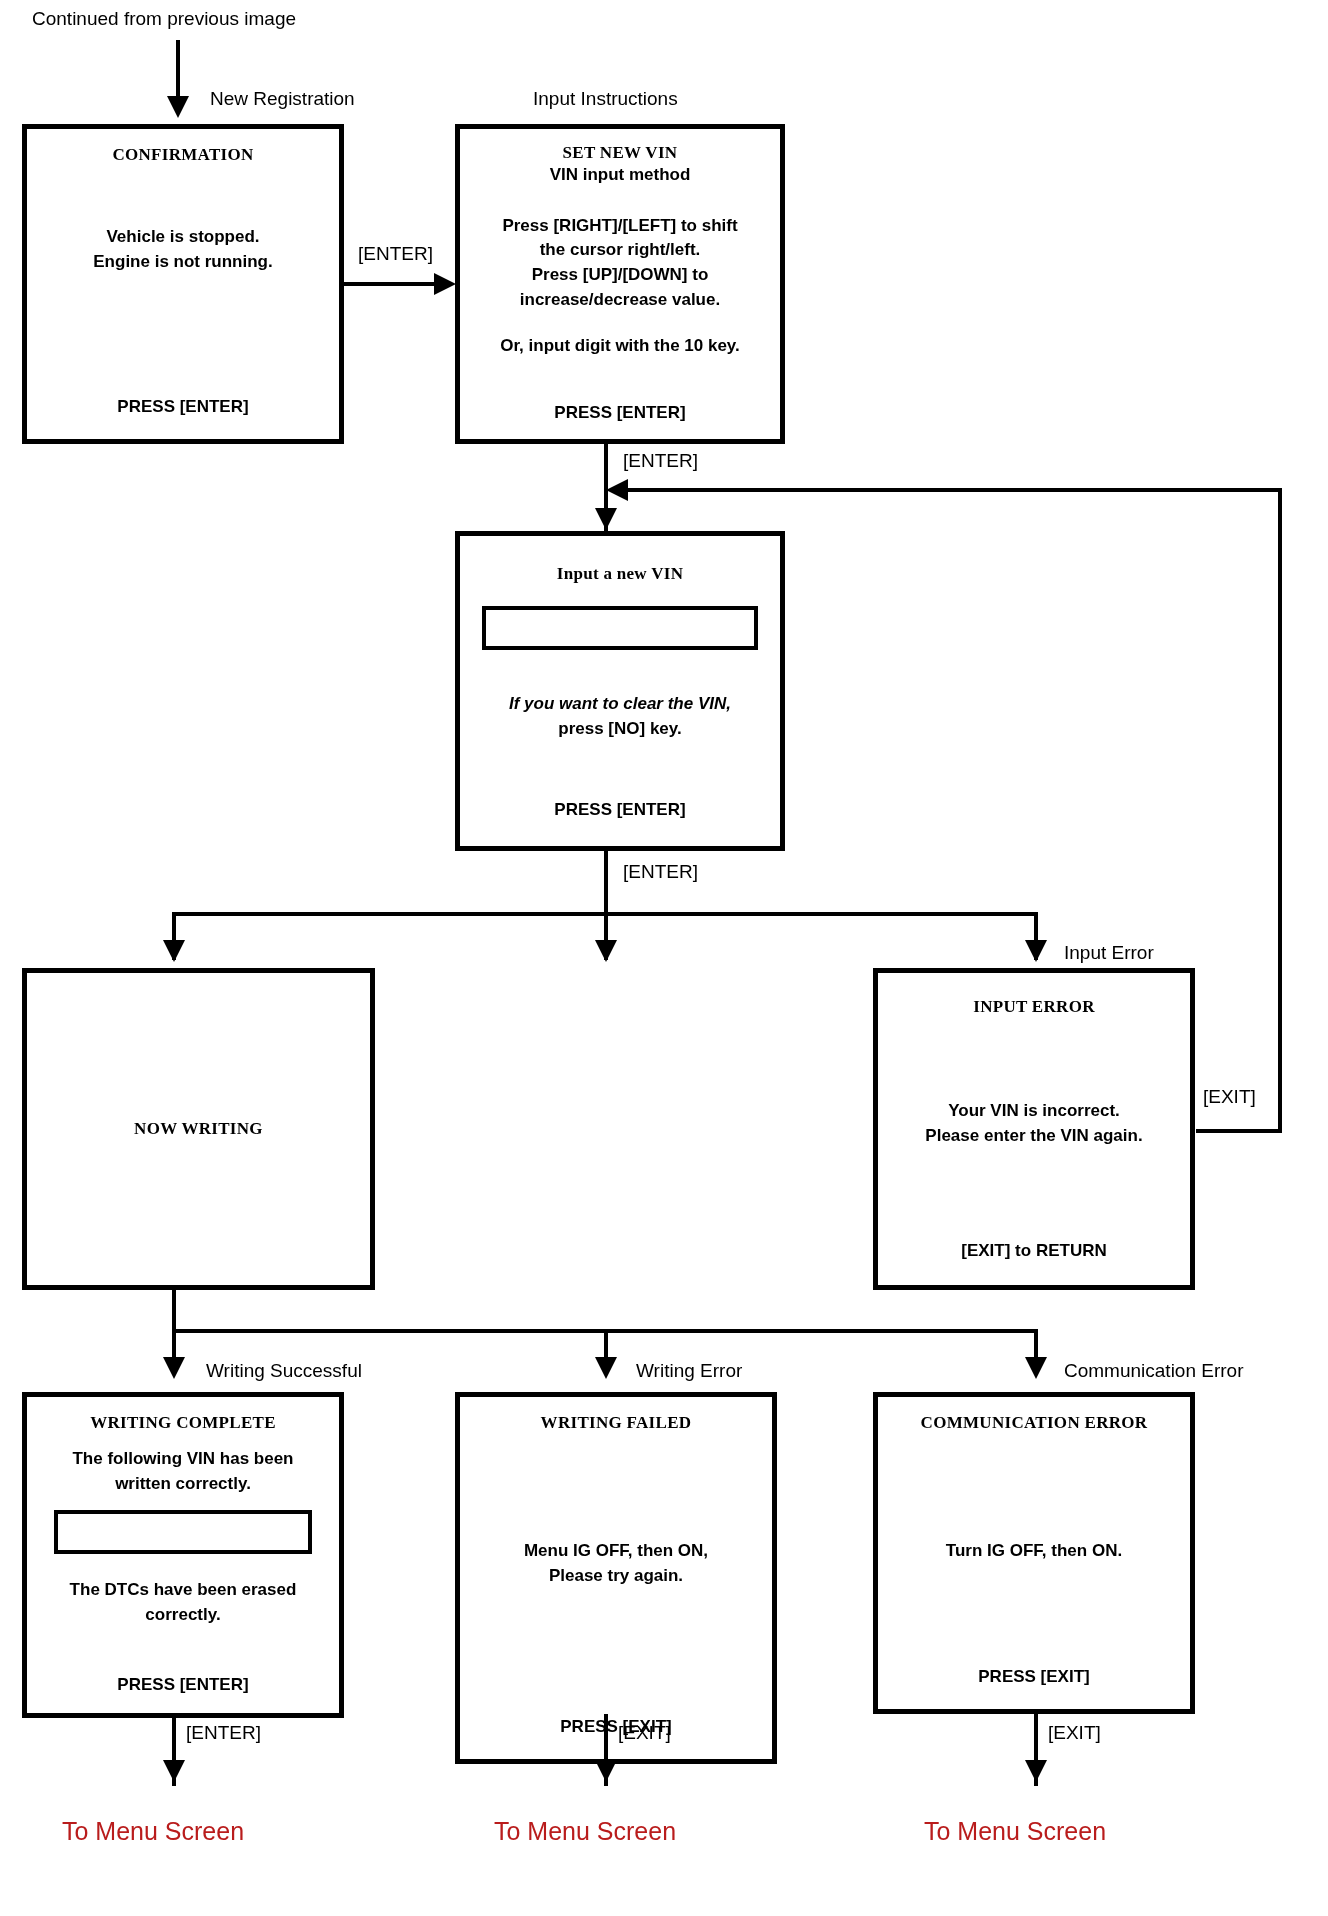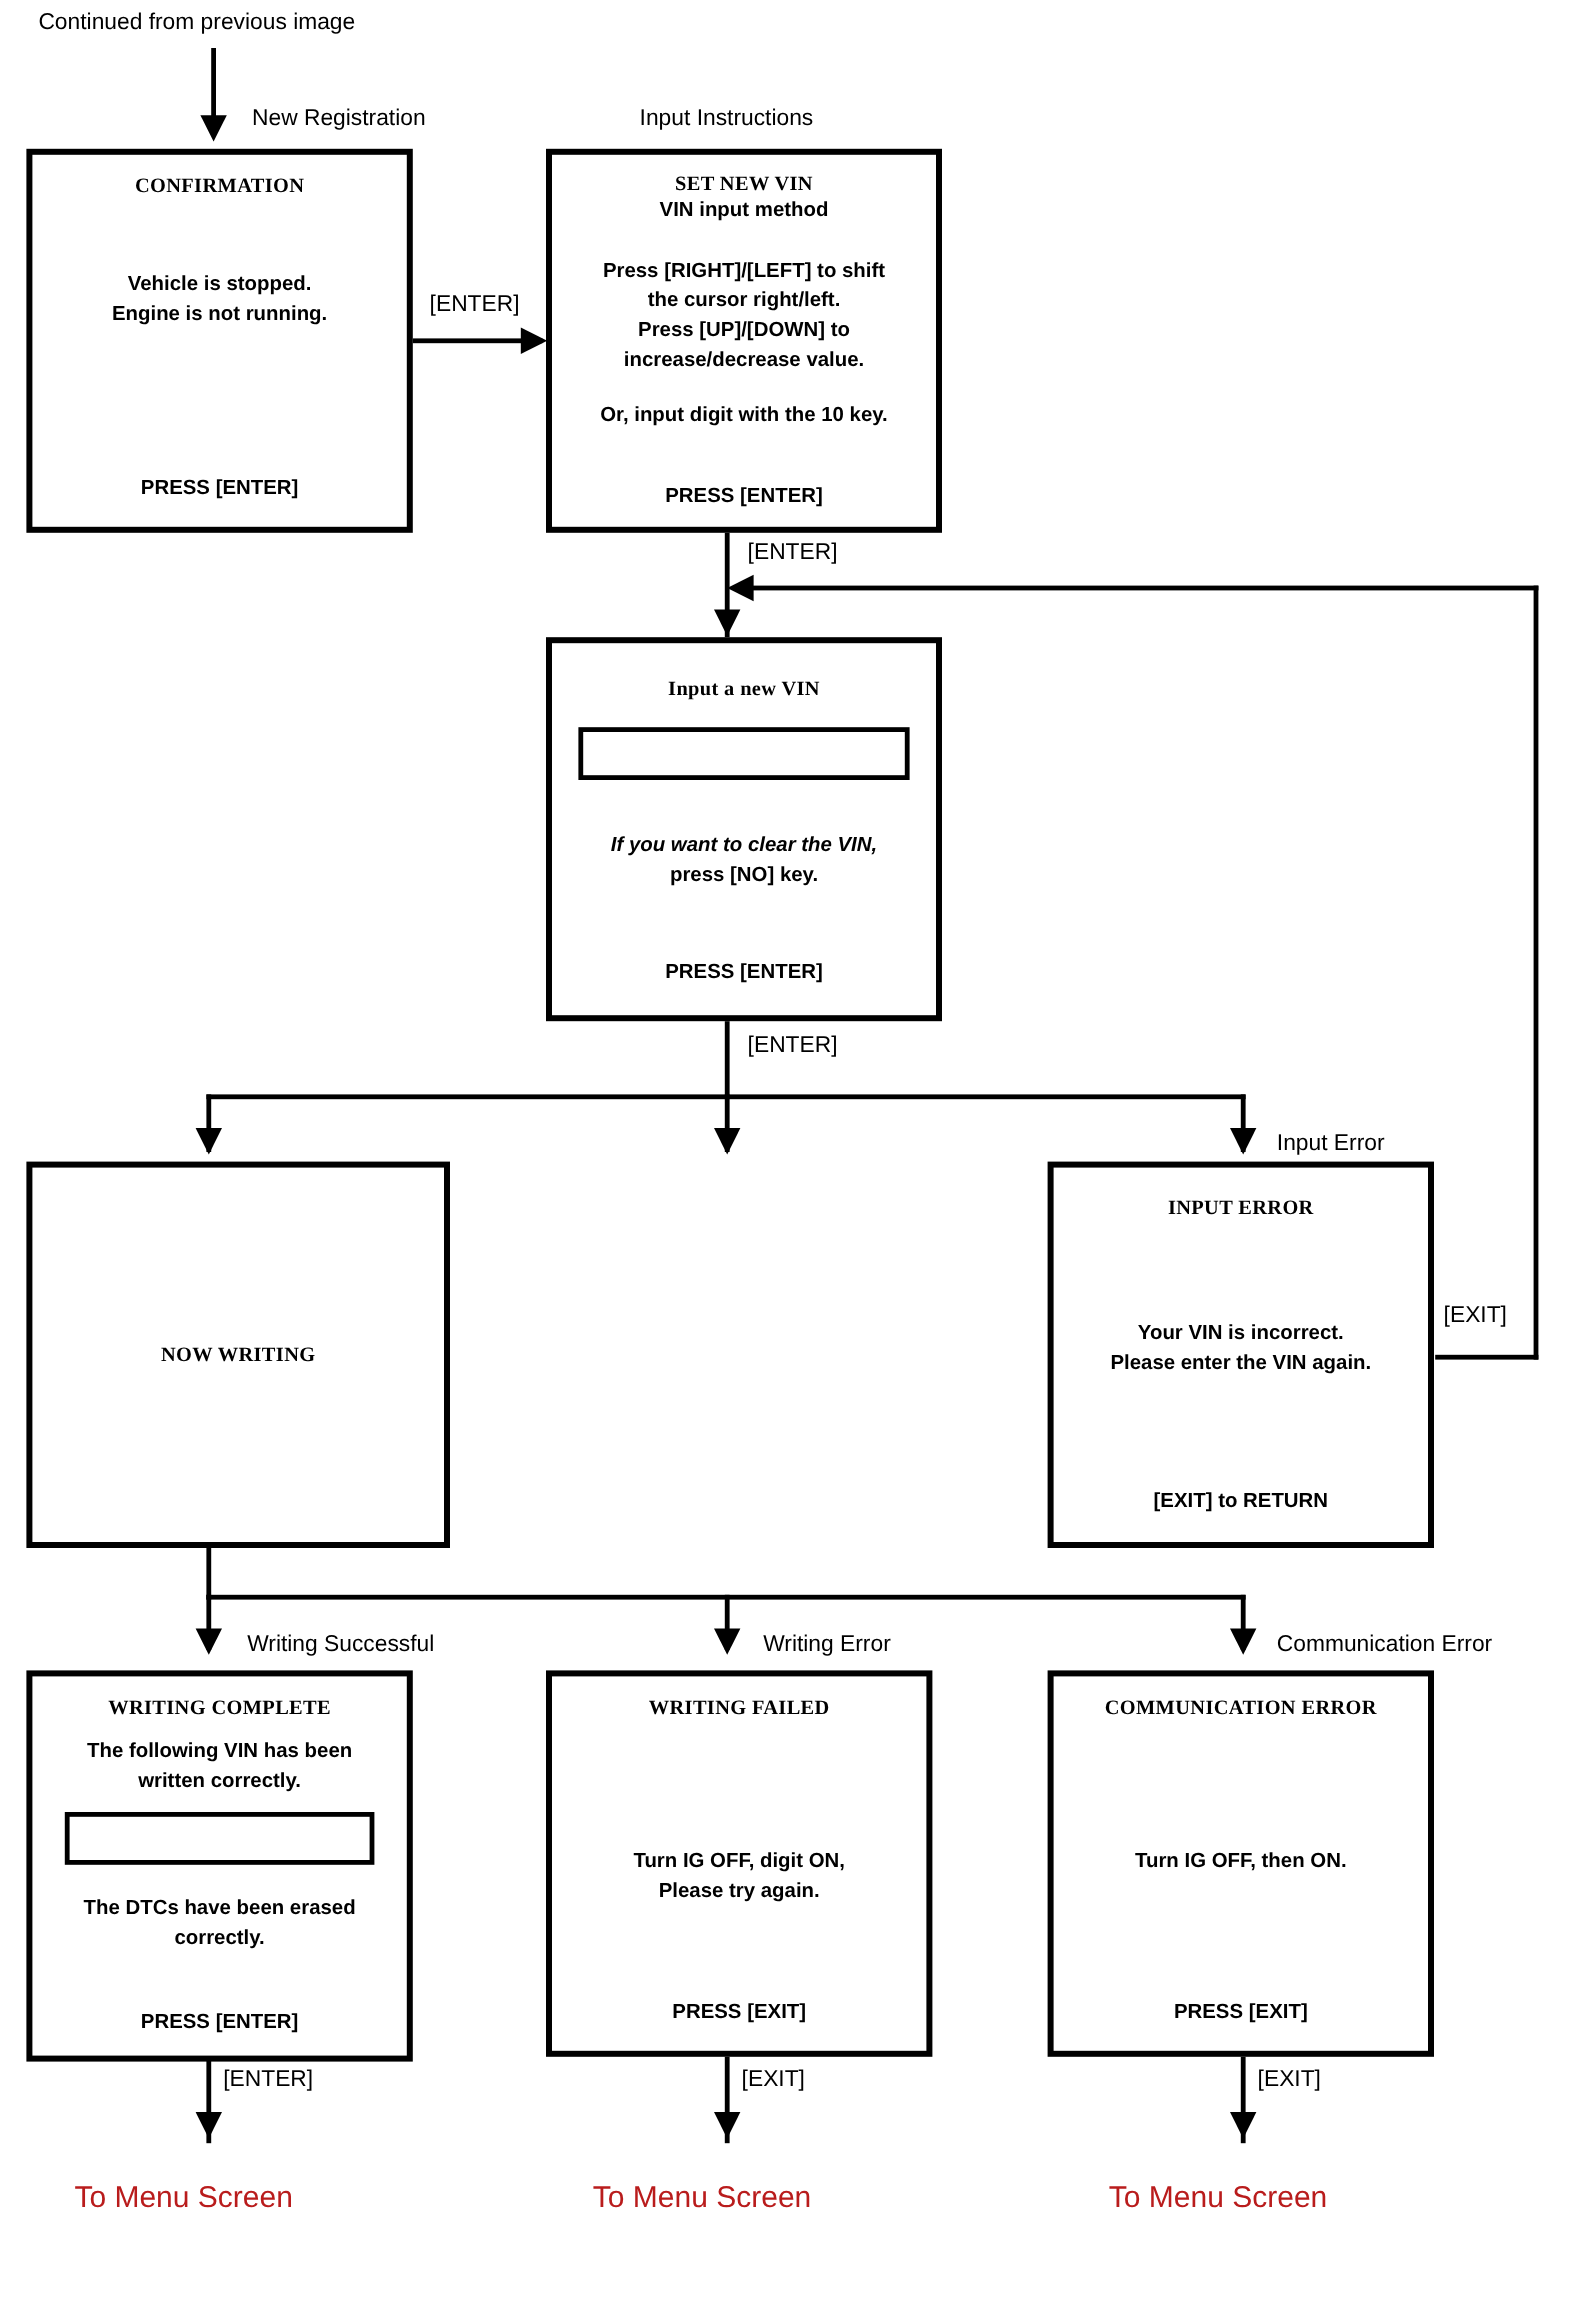--- a/index.html
+++ b/index.html
@@ -213,23 +213,23 @@
   <div class="screen-box" style="left:22px; top:1392px; width:322px; height:326px;">
     <div class="screen-title" style="margin-top:16px;">WRITING COMPLETE</div>
     <div class="screen-line" style="margin-top:14px;">The following VIN has been</div>
     <div class="screen-line">written correctly.</div>
     <div class="vin-field" style="width:258px; height:44px; margin-top:14px;"></div>
     <div class="screen-line" style="margin-top:24px;">The DTCs have been erased</div>
     <div class="screen-line">correctly.</div>
     <div class="screen-footer" style="position:absolute; left:0; right:0; bottom:18px;">PRESS [ENTER]</div>
   </div>
 
-  <div class="screen-box" style="left:455px; top:1392px; width:322px; height:322px;">
+  <div class="screen-box" style="left:455px; top:1392px; width:322px; height:372px;">
     <div class="screen-title" style="margin-top:16px;">WRITING FAILED</div>
-    <div class="screen-line" style="margin-top:106px;">Turn IG OFF, digit ON,</div>
+    <div class="screen-line" style="margin-top:106px;">Menu IG OFF, then ON,</div>
     <div class="screen-line">Please try again.</div>
     <div class="screen-footer" style="position:absolute; left:0; right:0; bottom:22px;">PRESS [EXIT]</div>
   </div>
 
   <div class="screen-box" style="left:873px; top:1392px; width:322px; height:322px;">
     <div class="screen-title" style="margin-top:16px;">COMMUNICATION ERROR</div>
     <div class="screen-line" style="margin-top:106px;">Turn IG OFF, then ON.</div>
     <div class="screen-footer" style="position:absolute; left:0; right:0; bottom:22px;">PRESS [EXIT]</div>
   </div>
 

